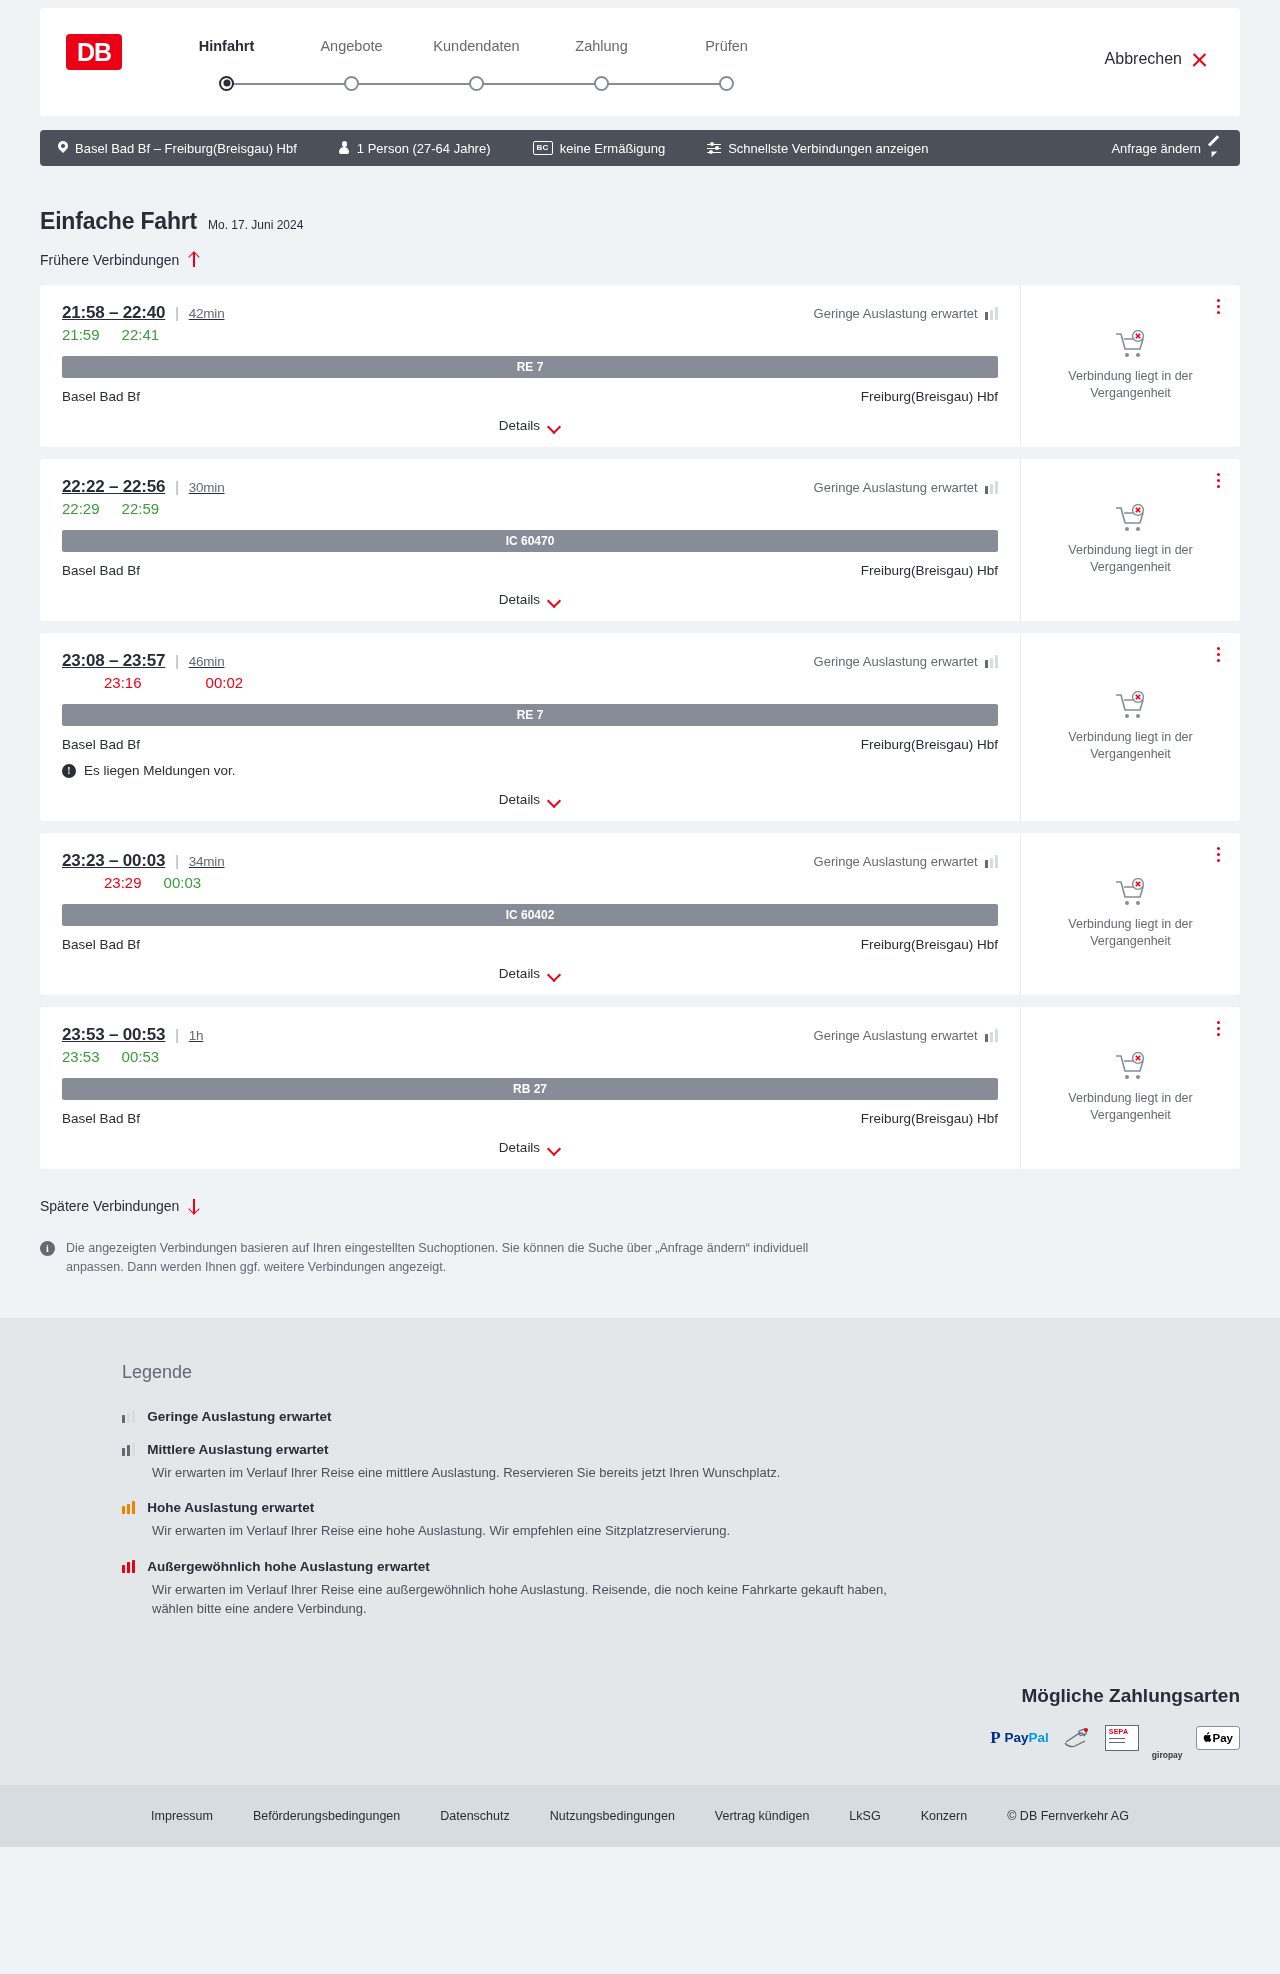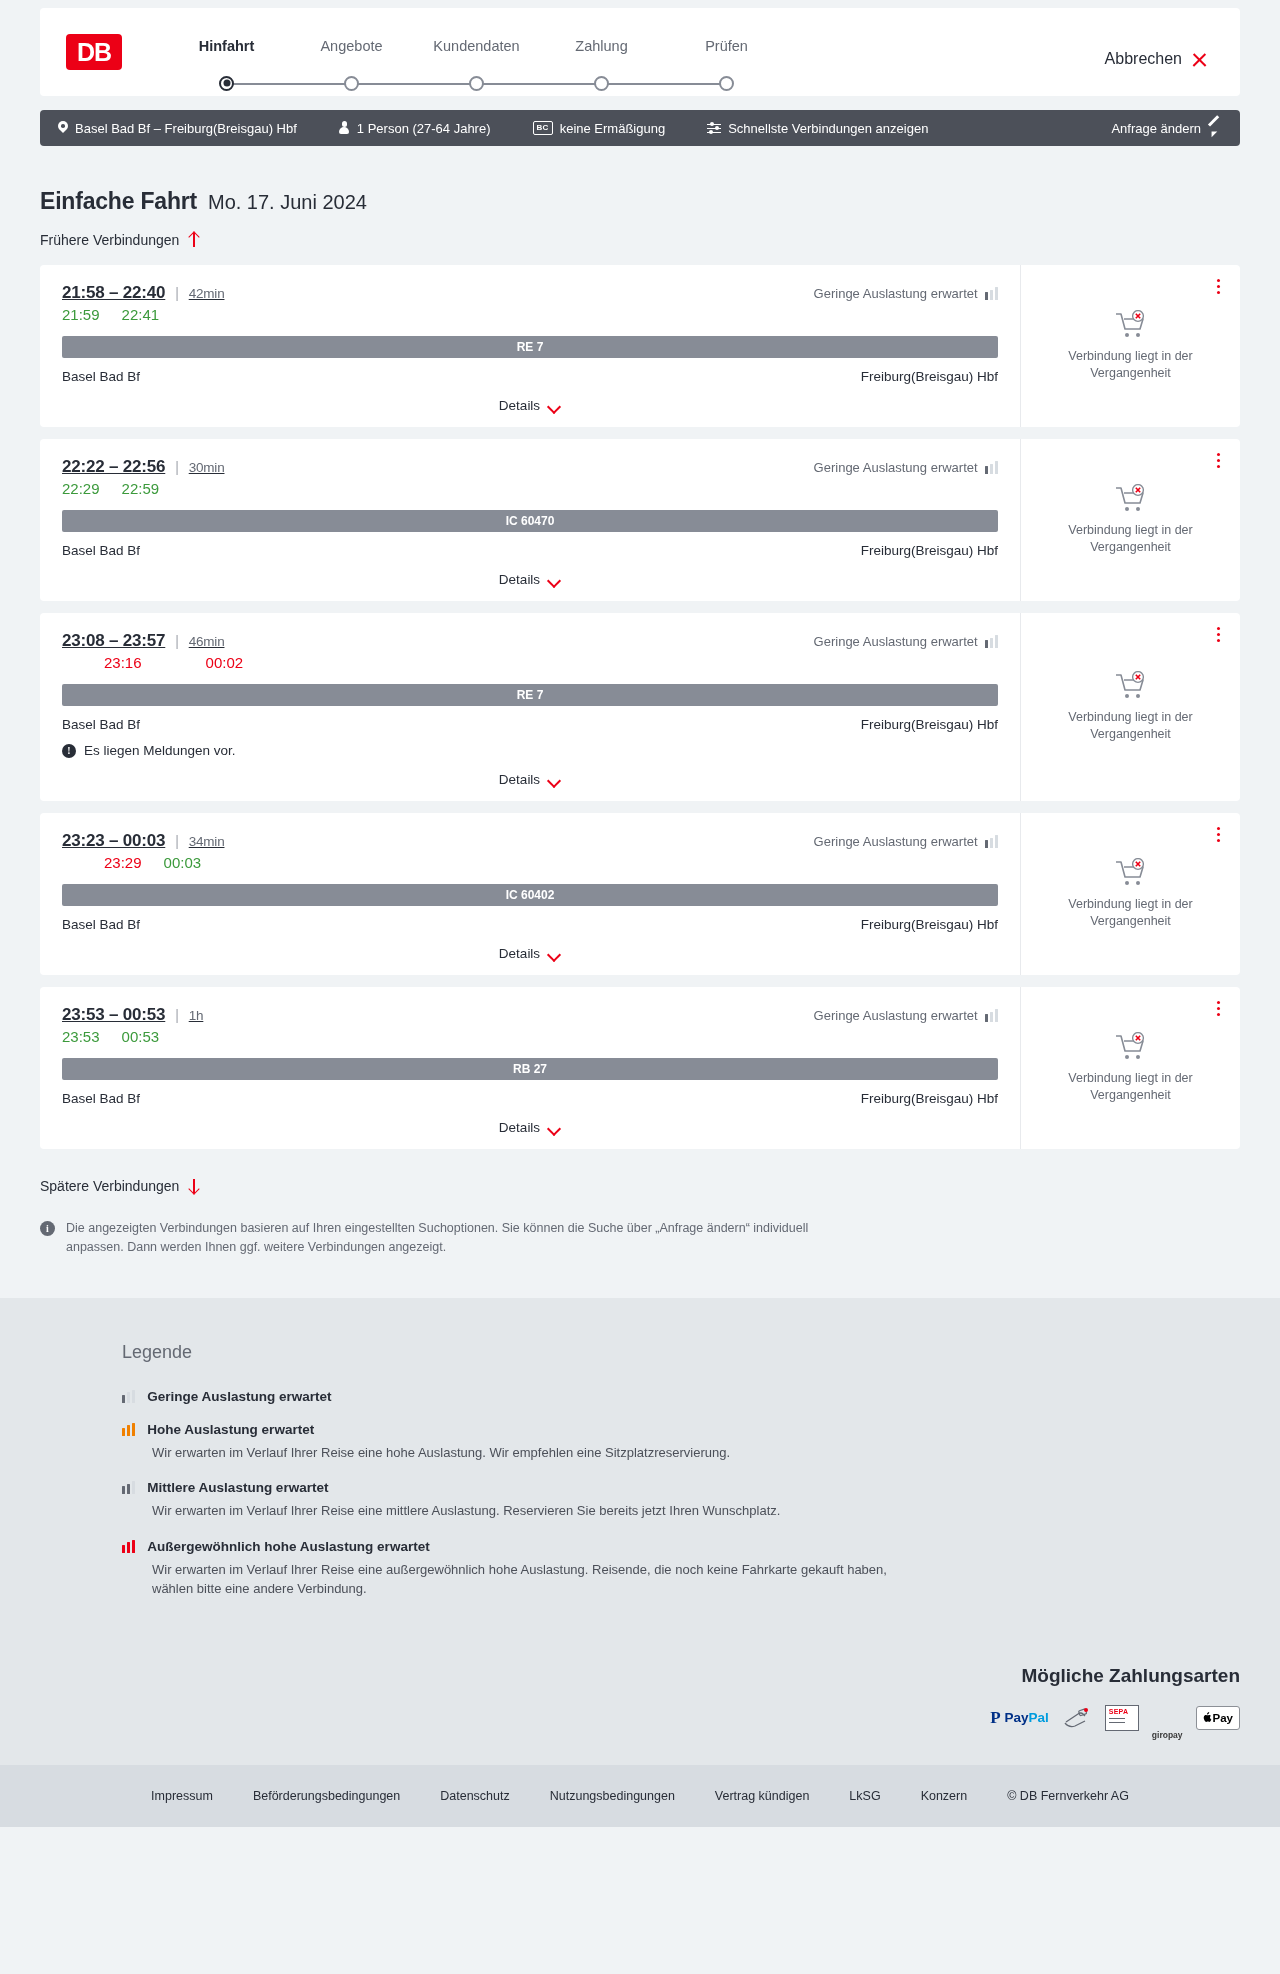--- a/index.html
+++ b/index.html
@@ -10,21 +10,21 @@
     color:#282d37;
     -webkit-font-smoothing:antialiased;
   }
   .page{width:1280px;position:relative;}
 
   
   .header{
     background:#fff;
     margin:8px 40px 0 40px;
     border-radius:4px;
-    height:88px;
+    height:108px;
     display:flex;
     align-items:flex-start;
     padding:22px 26px 0 26px;
     position:relative;
   }
   .db-logo{
     width:56px;height:36px;background:#ec0016;border-radius:4px;
     display:flex;align-items:center;justify-content:center;
     flex:0 0 auto;margin-top:4px;
   }
@@ -100,21 +100,21 @@
   .pencil-icon:after{
     content:"";position:absolute;bottom:0.5px;left:0.5px;width:0;height:0;
     border-left:4px solid transparent;border-right:4px solid transparent;border-bottom:4px solid #fff;
     transform:rotate(-45deg);
   }
 
   
   .main{padding:0 40px;}
   .title-row{display:flex;align-items:baseline;gap:11px;margin-top:42px;padding-left:0;}
   .title-row h1{font-size:23px;font-weight:bold;letter-spacing:-.2px;}
-  .title-row .date{font-size:20px;color:#282d37;}
+  .title-row .date{font-size:12px;color:#282d37;}
   .earlier-link,.later-link{
     display:inline-flex;align-items:center;gap:9px;font-size:14px;color:#282d37;
     margin-top:17px;cursor:pointer;background:none;border:none;font-family:"Liberation Sans",sans-serif;
   }
   .arrow-up,.arrow-down{width:11px;height:16px;position:relative;display:inline-block;}
   .arrow-up:before,.arrow-down:before{
     content:"";position:absolute;left:4.6px;top:1px;width:1.8px;height:14px;background:#ec0016;
   }
   .arrow-up:after{
     content:"";position:absolute;left:1.4px;top:1px;width:7px;height:7px;
@@ -610,39 +610,39 @@
               <span class="occ-bars lvl1">
                 <span></span>
                 <span></span>
                 <span></span>
               </span>
               <span class="ltitle">Geringe Auslastung erwartet</span>
             </div>
           </div>
           <div class="legend-item">
             <div class="legend-head">
+              <span class="occ-bars lvl2">
+                <span></span>
+                <span></span>
+                <span></span>
+              </span>
+              <span class="ltitle">Mittlere Auslastung erwartet</span>
+            </div>
+            <div class="legend-desc">Wir erwarten im Verlauf Ihrer Reise eine mittlere Auslastung. Reservieren Sie bereits jetzt Ihren Wunschplatz.</div>
+          </div>
+          <div class="legend-item">
+            <div class="legend-head">
               <span class="occ-bars lvl3">
                 <span></span>
                 <span></span>
                 <span></span>
               </span>
               <span class="ltitle">Hohe Auslastung erwartet</span>
             </div>
             <div class="legend-desc">Wir erwarten im Verlauf Ihrer Reise eine hohe Auslastung. Wir empfehlen eine Sitzplatzreservierung.</div>
-          </div>
-          <div class="legend-item">
-            <div class="legend-head">
-              <span class="occ-bars lvl2">
-                <span></span>
-                <span></span>
-                <span></span>
-              </span>
-              <span class="ltitle">Mittlere Auslastung erwartet</span>
-            </div>
-            <div class="legend-desc">Wir erwarten im Verlauf Ihrer Reise eine mittlere Auslastung. Reservieren Sie bereits jetzt Ihren Wunschplatz.</div>
           </div>
           <div class="legend-item">
             <div class="legend-head">
               <span class="occ-bars lvl4">
                 <span></span>
                 <span></span>
                 <span></span>
               </span>
               <span class="ltitle">Außergewöhnlich hohe Auslastung erwartet</span>
             </div>

